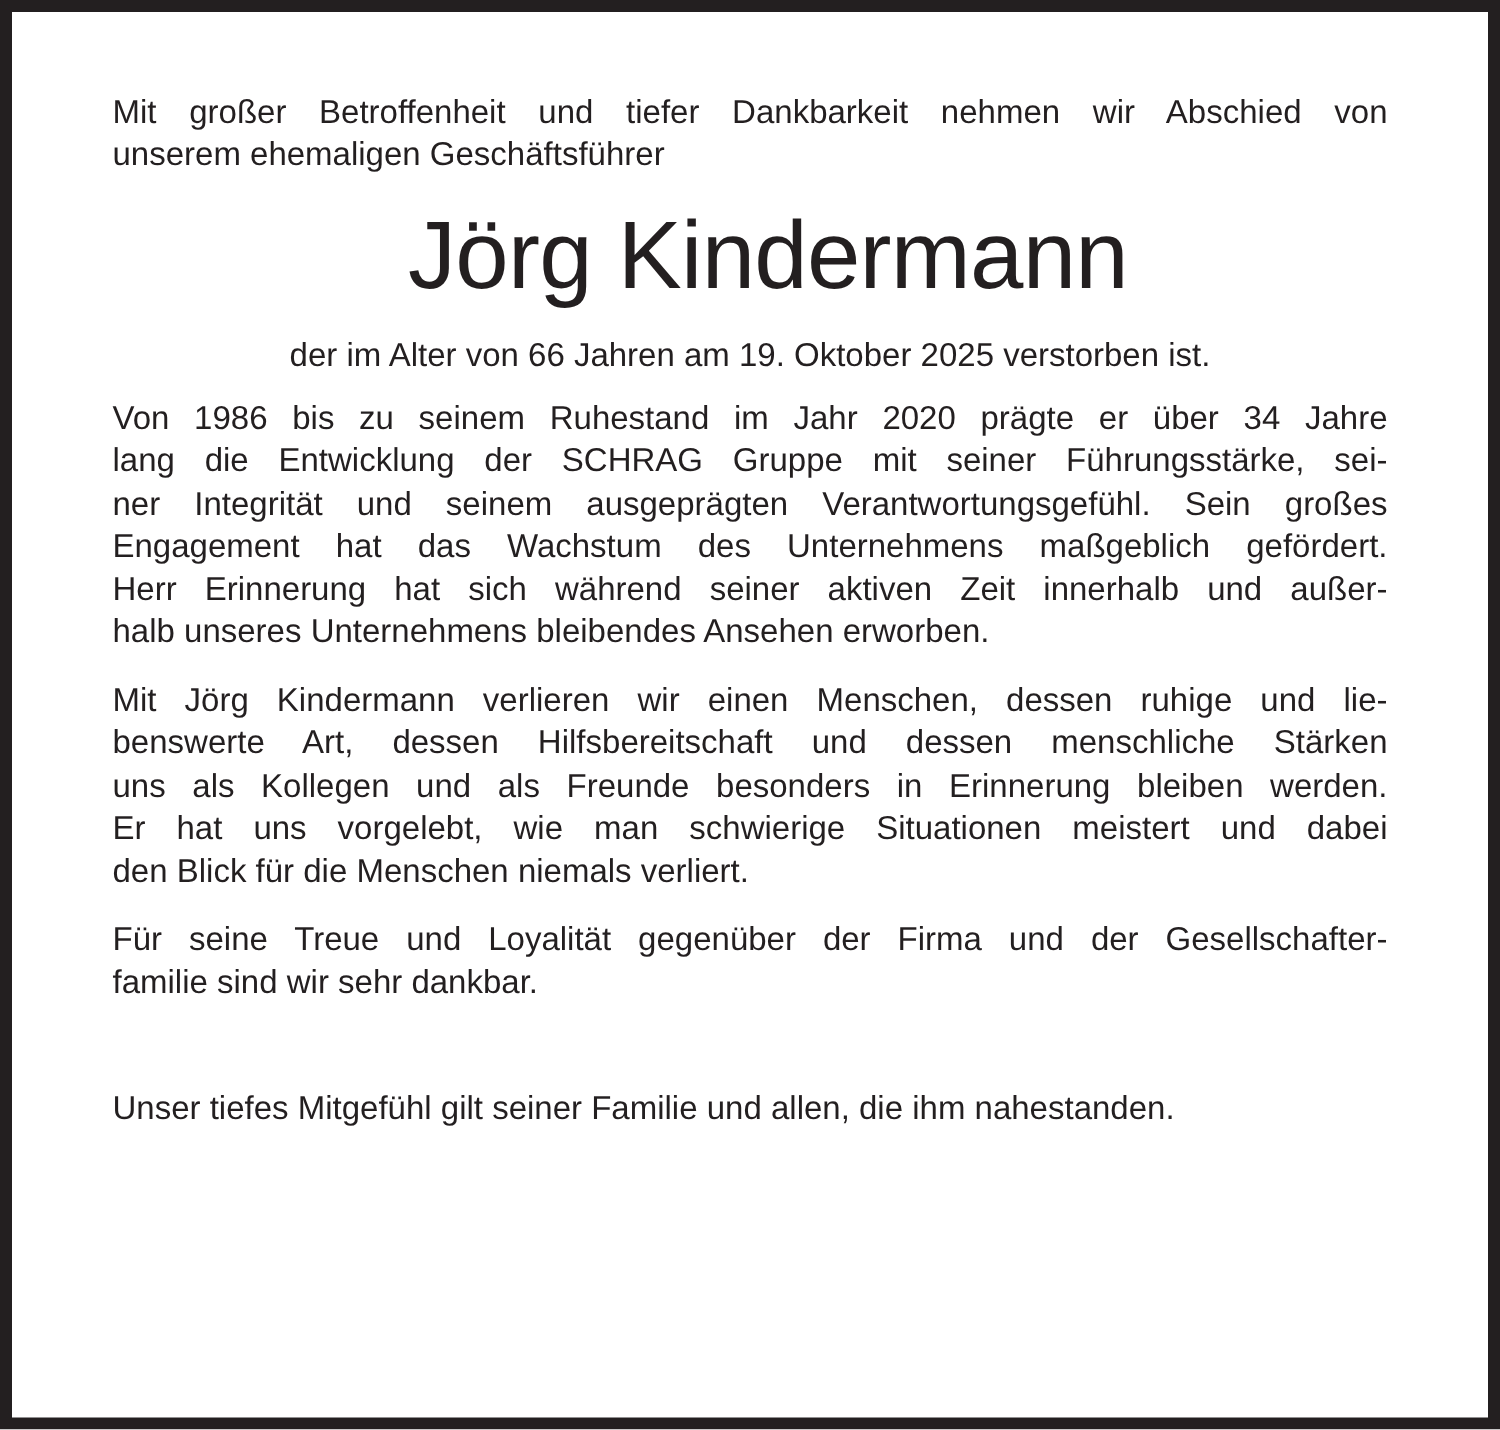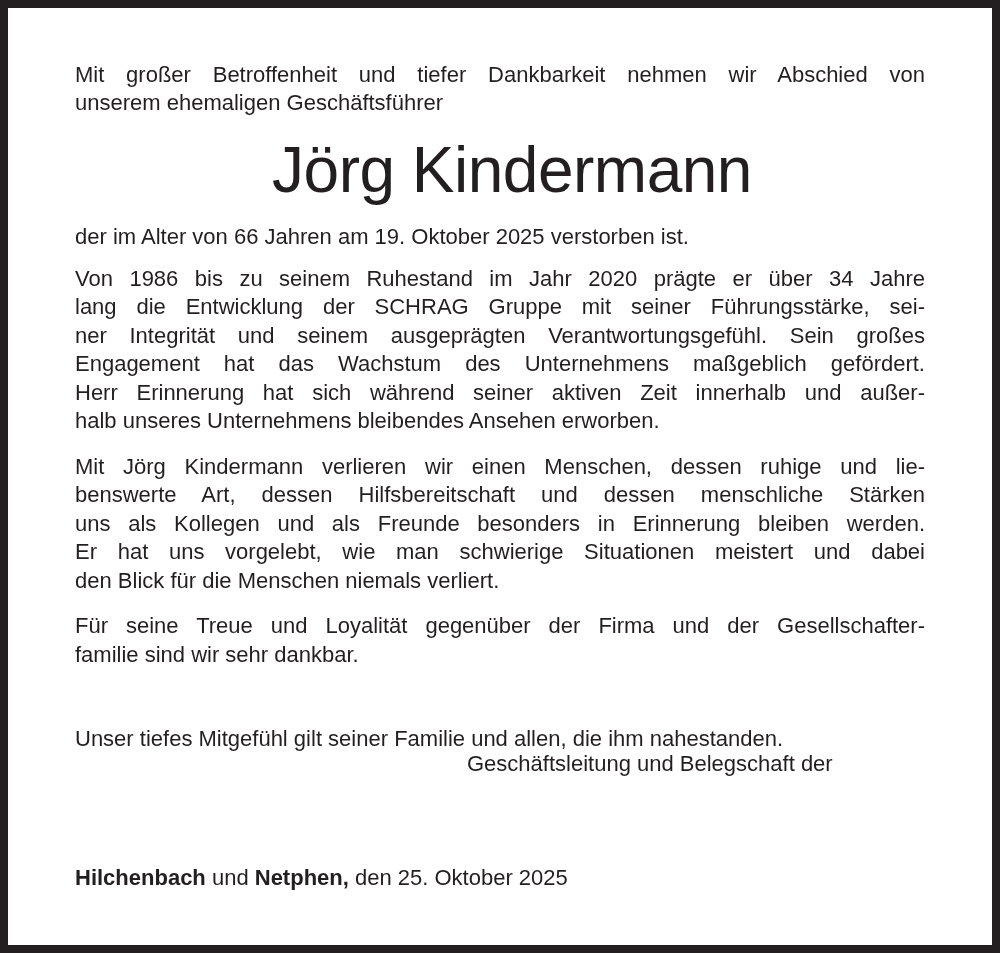--- a/index.html
+++ b/index.html
@@ -32,21 +32,21 @@
 
 <div class="frame"></div>
 
 <div class="content">
 
   <div class="line j" style="top:64px;">Mit großer Betroffenheit und tiefer Dankbarkeit nehmen wir Abschied von</div>
   <div class="line l" style="top:92px;">unserem ehemaligen Geschäftsführer</div>
 
   <div class="name">Jörg Kindermann</div>
 
-  <div class="line l" style="top:226px;">der im Alter von 66 Jahren am 19. Oktober 2025 verstorben ist.</div>
+  <div class="line l" style="top:226px;text-align:center;">der im Alter von 66 Jahren am 19. Oktober 2025 verstorben ist.</div>
 
   <div>
     <div class="line j" style="top:268px;">Von 1986 bis zu seinem Ruhestand im Jahr 2020 prägte er über 34 Jahre</div>
     <div class="line j" style="top:296px;">lang die Entwicklung der SCHRAG Gruppe mit seiner Führungsstärke, sei-</div>
     <div class="line j" style="top:325px;">ner Integrität und seinem ausgeprägten Verantwortungsgefühl. Sein großes</div>
     <div class="line j" style="top:353px;">Engagement hat das Wachstum des Unternehmens maßgeblich gefördert.</div>
     <div class="line j" style="top:382px;">Herr Erinnerung hat sich während seiner aktiven Zeit innerhalb und außer-</div>
     <div class="line l" style="top:410px;">halb unseres Unternehmens bleibendes Ansehen erworben.</div>
   </div>
 
@@ -60,19 +60,15 @@
 
   <div>
     <div class="line j" style="top:615px;">Für seine Treue und Loyalität gegenüber der Firma und der Gesellschafter-</div>
     <div class="line l" style="top:644px;">familie sind wir sehr dankbar.</div>
   </div>
 
   <div>
     <div class="line l" style="top:680px;margin-top:48px;">Unser tiefes Mitgefühl gilt seiner Familie und allen, die ihm nahestanden.</div>
   </div>
 
-  <div class="sig1">Geschäftsleitung und Belegschaft der</div>
 
-  <div class="place">
-    <b>Hilchenbach</b><span style="white-space: pre;"> und </span><b>Netphen,</b><span style="white-space: pre;"> den 25. Oktober 2025</span>
-  </div>
 
 </div>
 
 </body></html>

